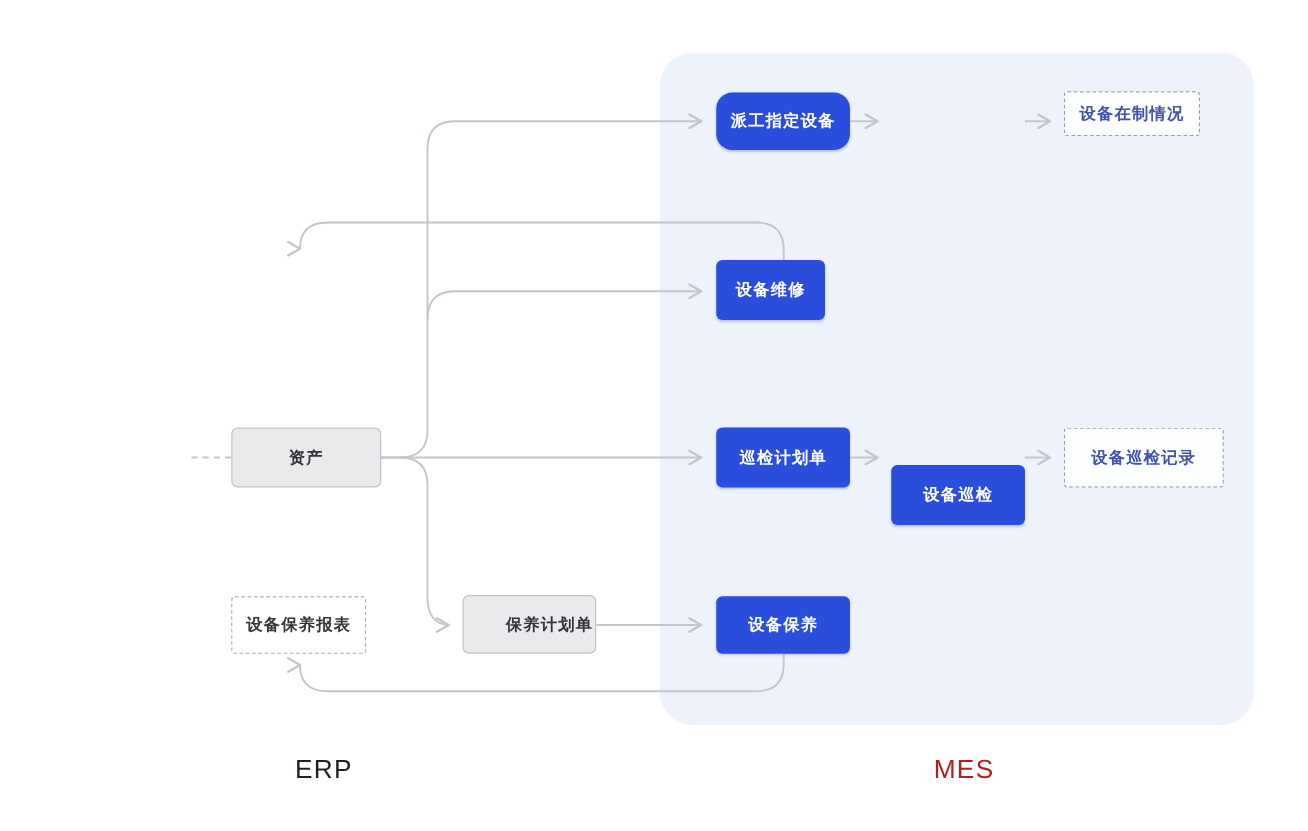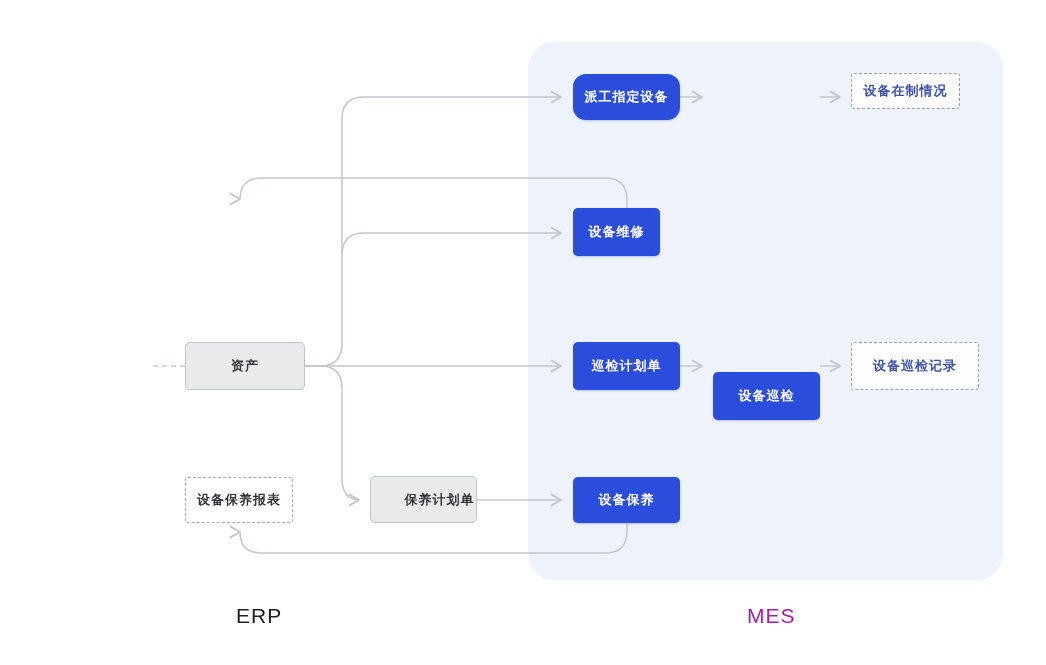--- a/index.html
+++ b/index.html
@@ -82,21 +82,21 @@
   #node-maintenance        { left: 573px; top: 477px; width: 107px; height: 46px; }
 
   .zone-label {
     position: absolute;
     top: 604px;
     font-size: 21px;
     font-weight: 500;
     letter-spacing: 1px;
   }
   #label-erp { left: 236px; color: #1d1f24; }
-  #label-mes { left: 747px; color: #a21caf; }
+  #label-mes { left: 747px; color: #b91c1c; }
 </style>
 </head>
 <body>
 
 <div class="canvas">
 
   <div class="mes-panel"></div>
 
   <svg class="connectors" viewBox="0 0 1046 665" xmlns="http://www.w3.org/2000/svg">
     <defs>

